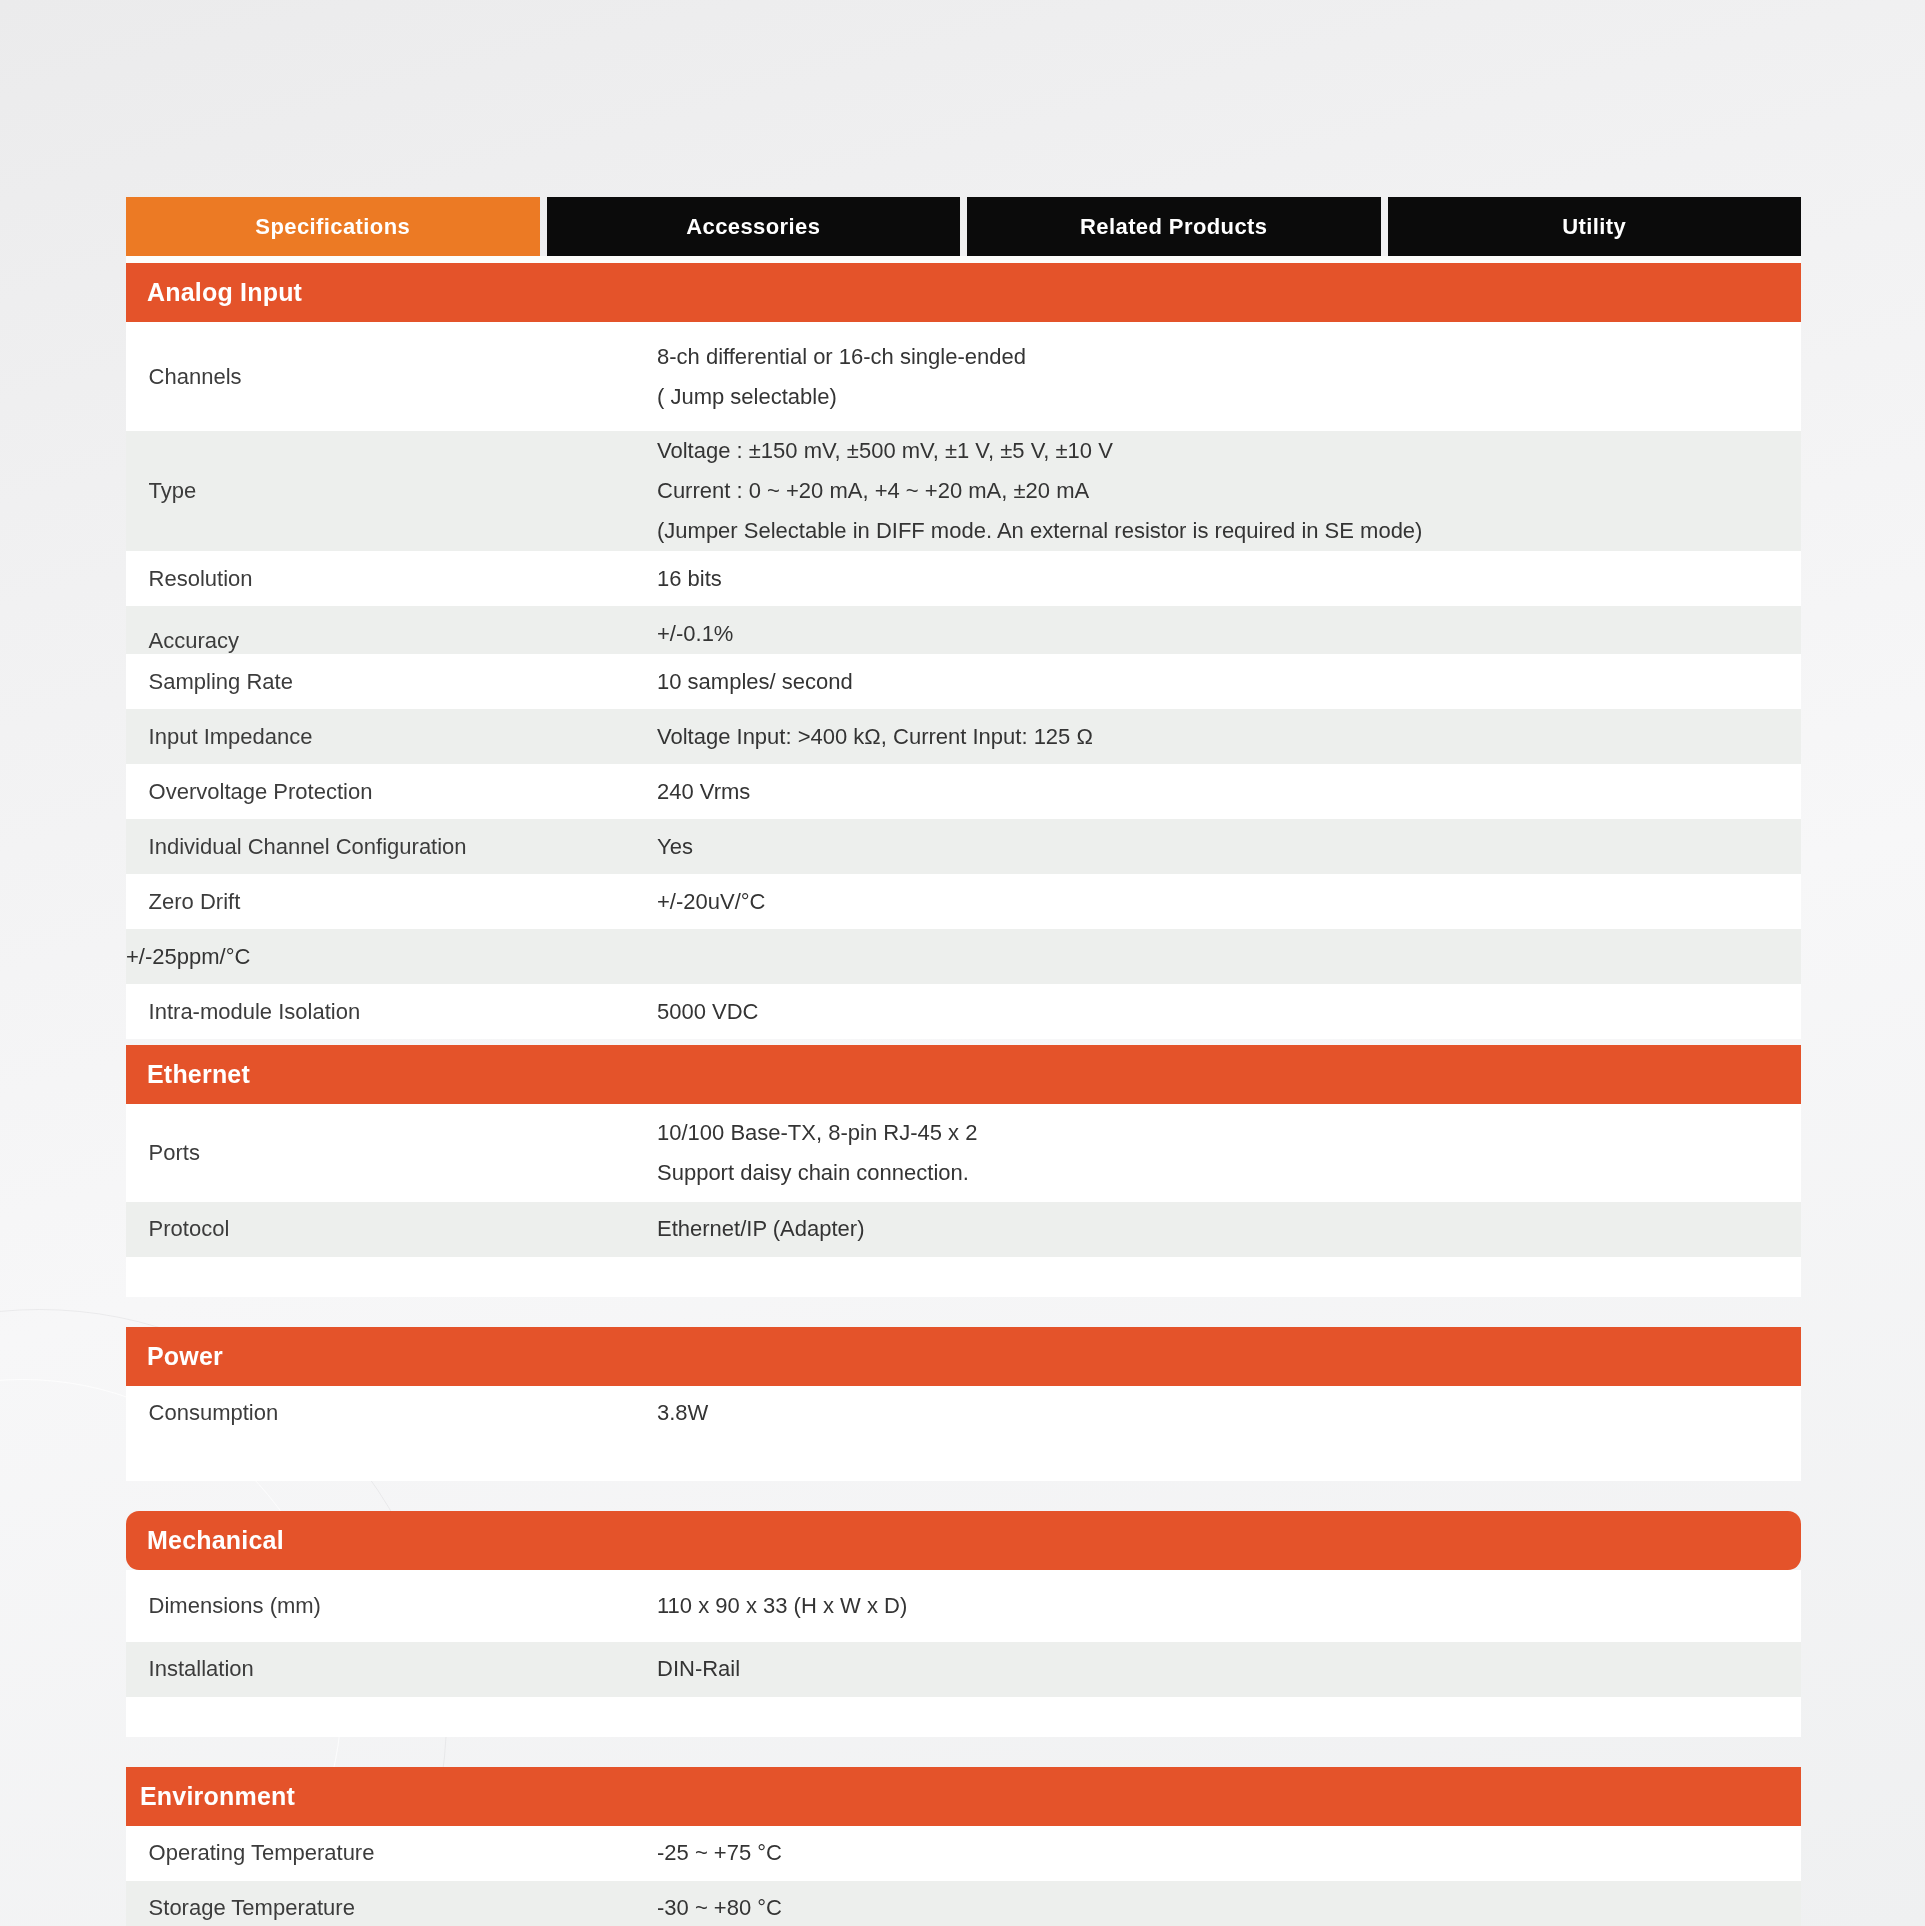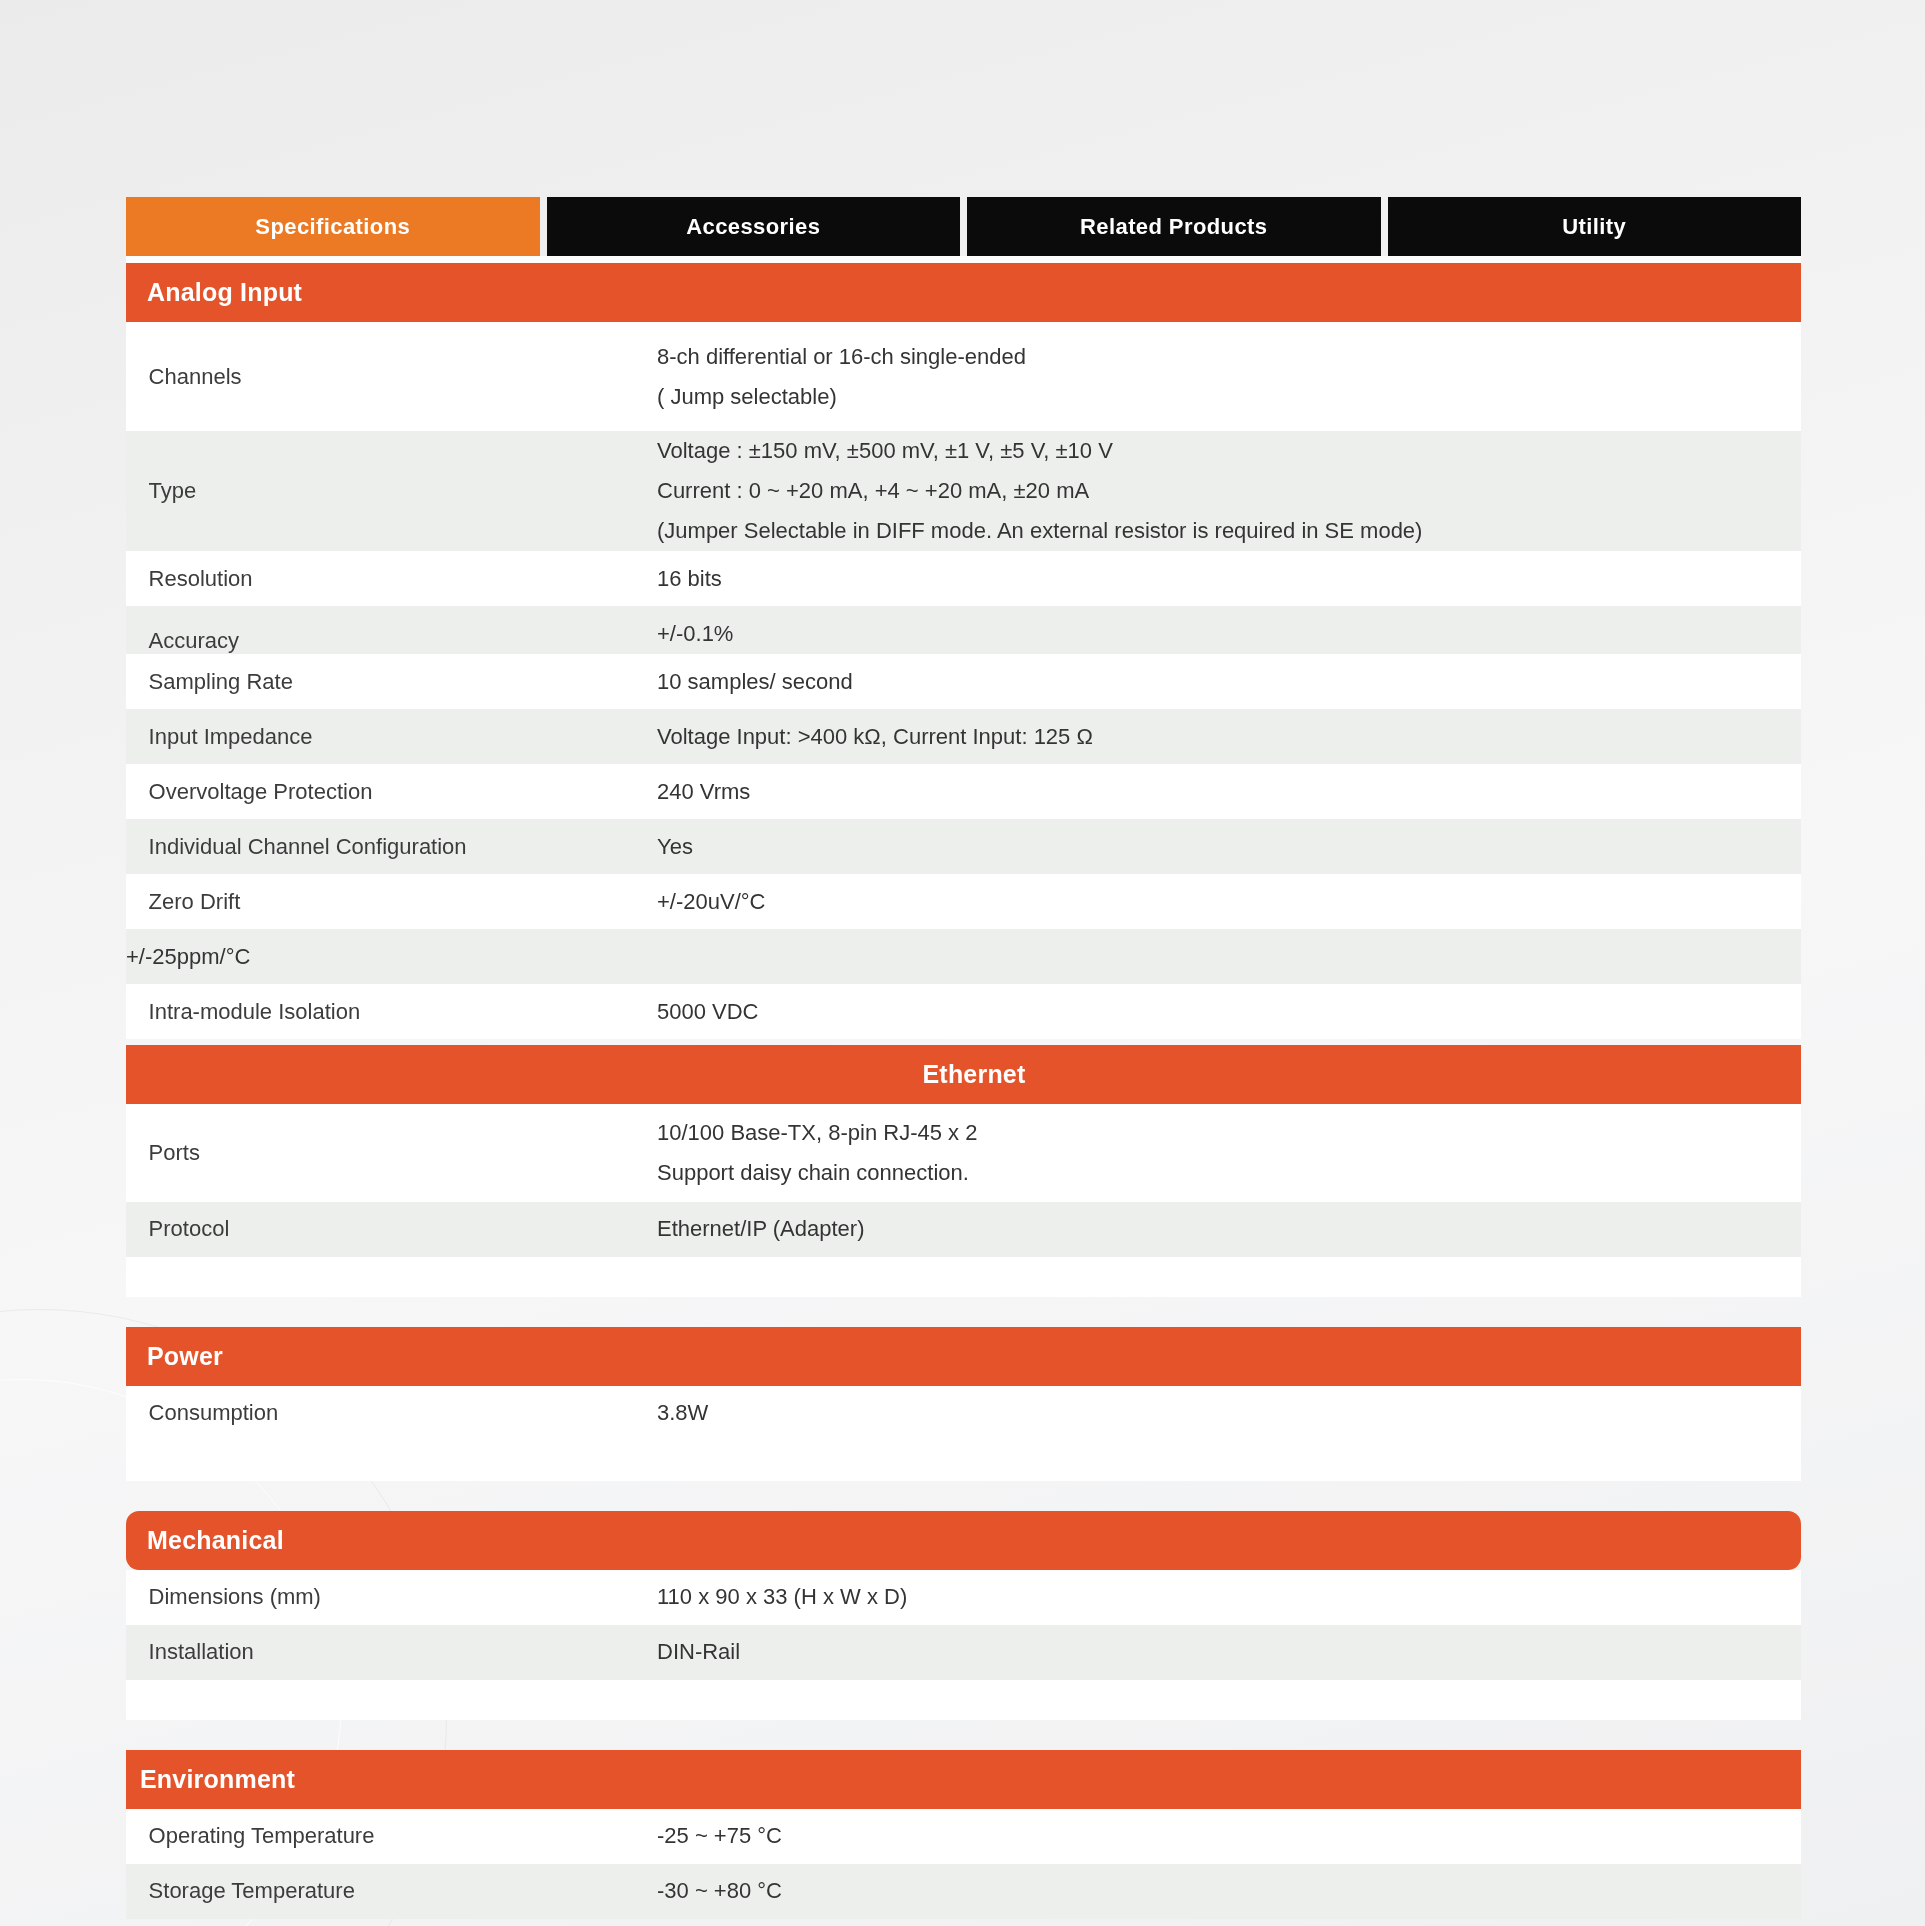--- a/index.html
+++ b/index.html
@@ -142,21 +142,21 @@
             </div>
           </div>
           <div class="row" style="background: rgb(255, 255, 255); height: 55px;">
             <div class="cell label">Intra-module Isolation</div>
             <div class="cell value">
               <div class="vline">5000 VDC</div>
             </div>
           </div>
         </section>
         <section class="tight">
-          <div class="sec-header" style="background: rgb(228, 83, 42); justify-content: center;">
+          <div class="sec-header" style="background: rgb(228, 83, 42);">
             <span>Ethernet</span>
           </div>
           <div class="row" style="background: rgb(255, 255, 255); height: 98px;">
             <div class="cell label">Ports</div>
             <div class="cell value">
               <div class="vline">10/100 Base-TX, 8-pin RJ-45 x 2</div>
               <div class="vline">Support daisy chain connection.</div>
             </div>
           </div>
           <div class="row" style="background: rgb(237, 239, 237); height: 55px;">
@@ -176,21 +176,21 @@
             <div class="cell value">
               <div class="vline">3.8W</div>
             </div>
           </div>
           <div class="blank"></div>
         </section>
         <section class="">
           <div class="sec-header" style="background: rgb(228, 83, 42); border-radius: 13px;">
             <span>Mechanical</span>
           </div>
-          <div class="row" style="background: rgb(255, 255, 255); height: 55px;">
+          <div class="row" style="background: rgb(255, 255, 255); height: 72px;">
             <div class="cell label">Dimensions (mm)</div>
             <div class="cell value">
               <div class="vline">110 x 90 x 33 (H x W x D)</div>
             </div>
           </div>
           <div class="row" style="background: rgb(237, 239, 237); height: 55px;">
             <div class="cell label">Installation</div>
             <div class="cell value">
               <div class="vline">DIN-Rail</div>
             </div>

